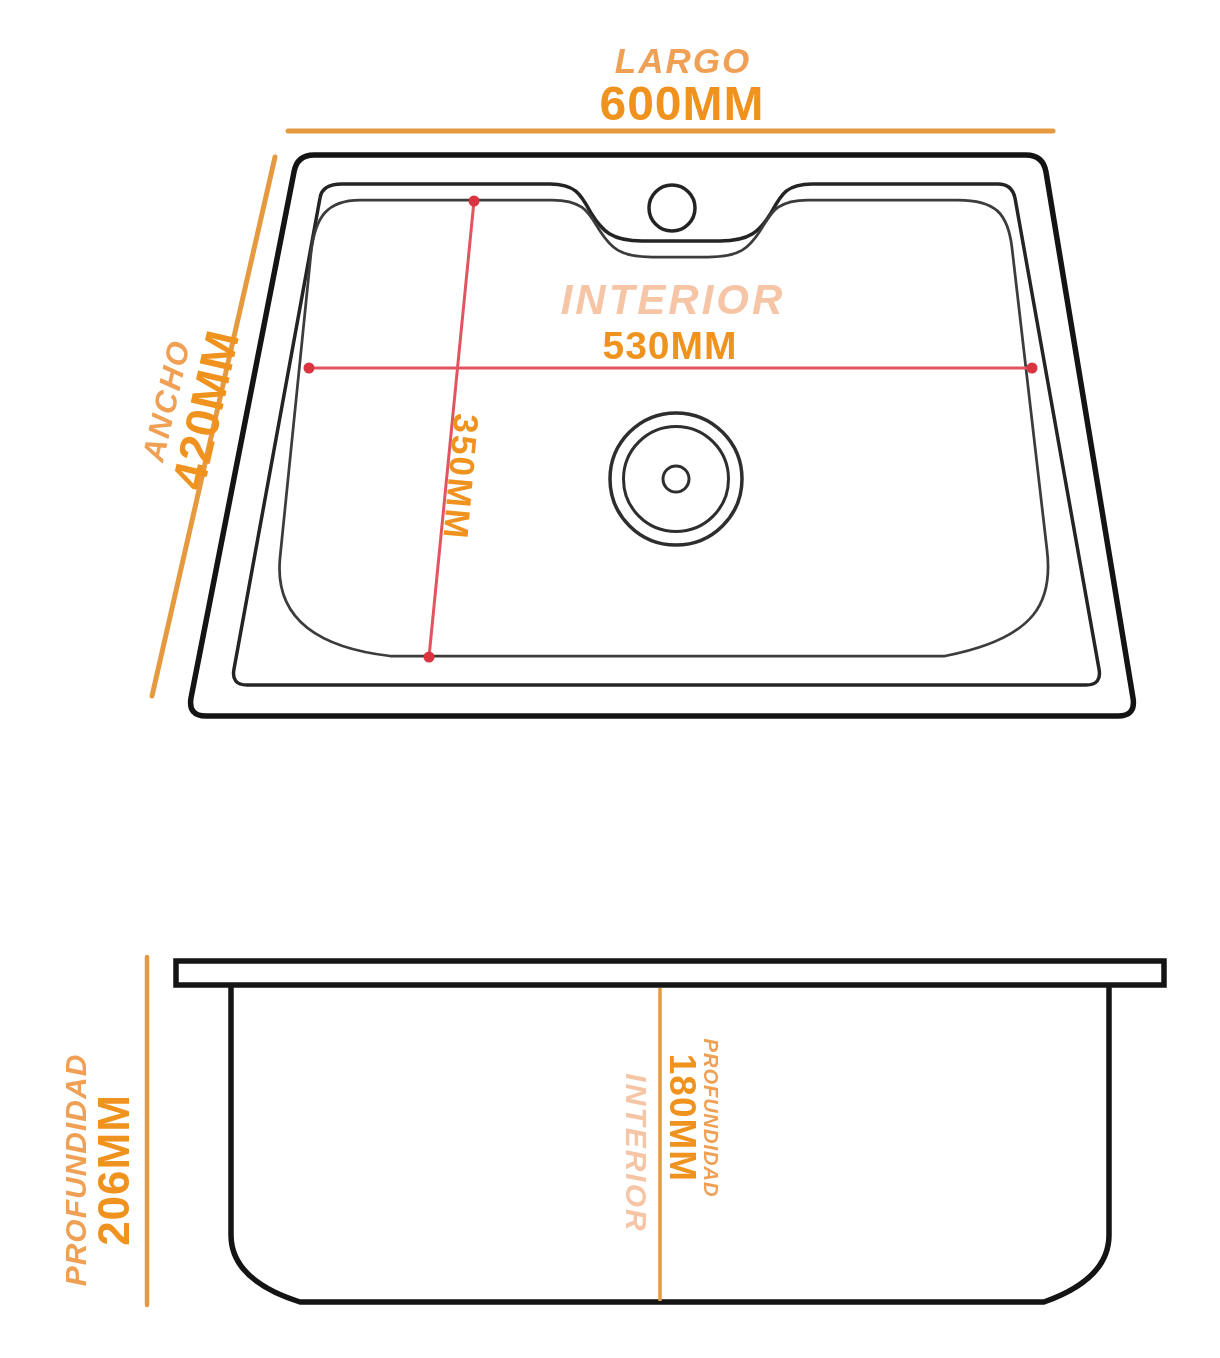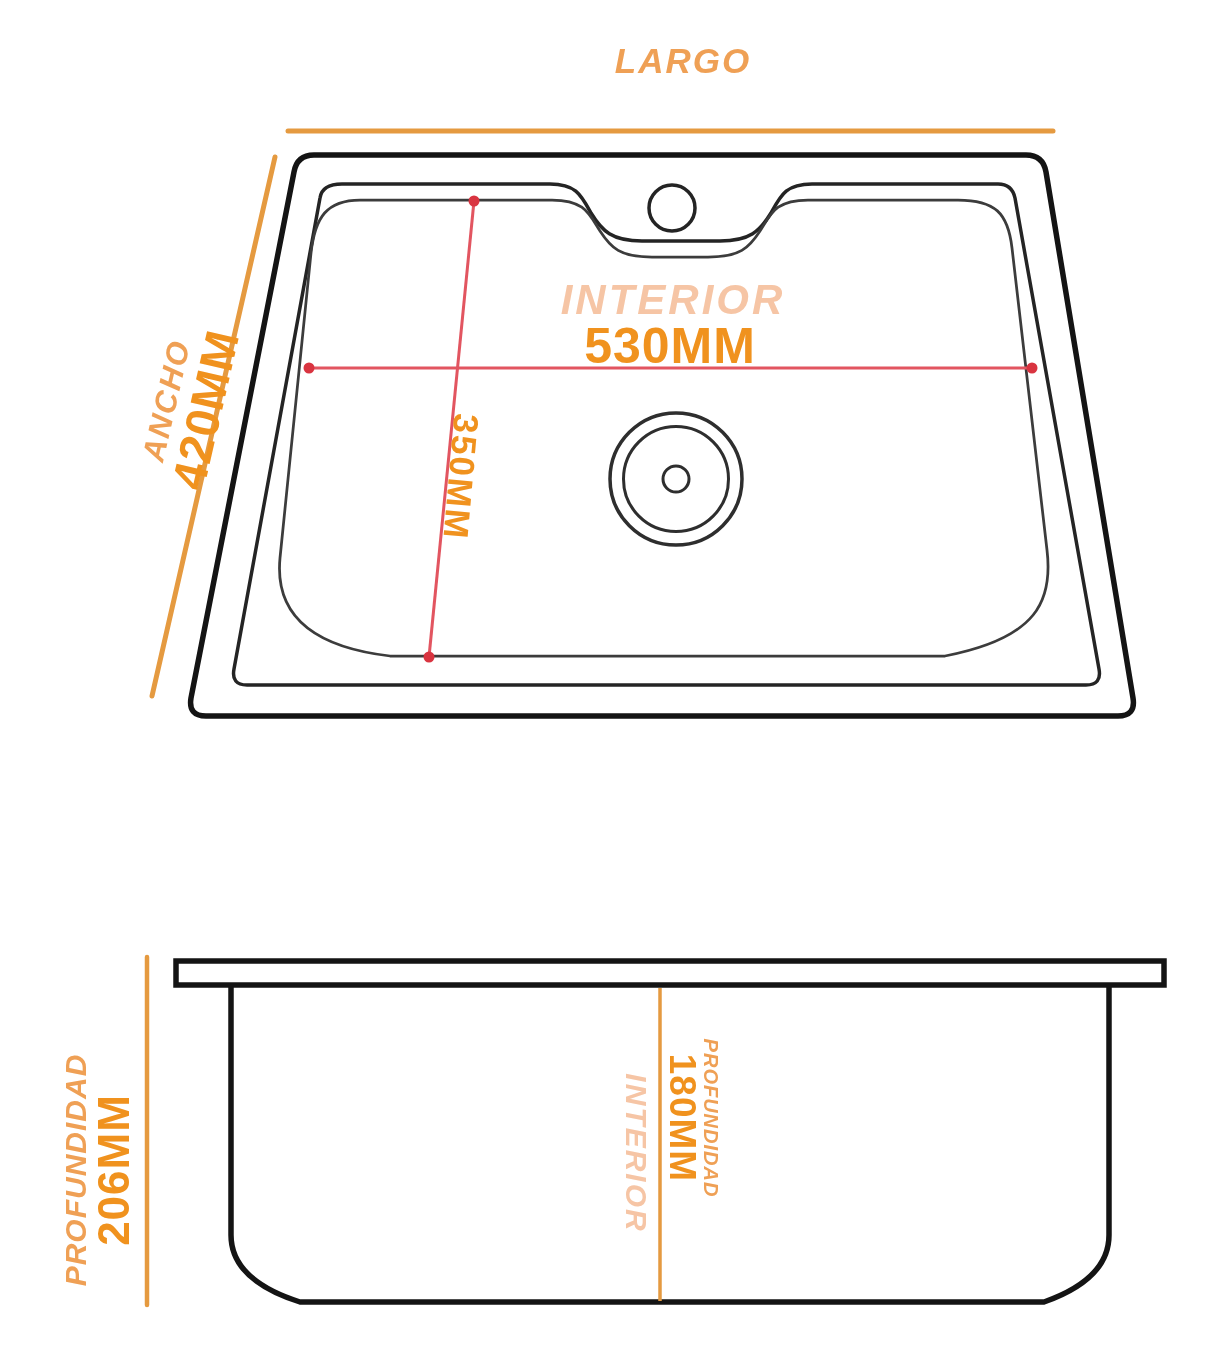--- a/index.html
+++ b/index.html
@@ -20,21 +20,21 @@
   }
   .lbl{font-style:italic;font-weight:700;color:#EFA055;}
   .val{font-weight:700;color:#F0921E;}
   .peach{color:#F6C5A5;}
   .largo-label{font-size:35px;letter-spacing:2px;}
   .largo-value{font-size:48px;letter-spacing:1px;}
   .ancho-block{transform:translate(-50%,-50%) rotate(-77deg);}
   .ancho-block .l1{font-size:31px;letter-spacing:2px;}
   .ancho-block .l2{font-size:47px;letter-spacing:1px;}
   .interior-label{font-size:42px;letter-spacing:3px;}
-  .interior-value{font-size:50px;letter-spacing:1px;}
+  .interior-value{font-size:39px;letter-spacing:1px;}
   .h350{transform:translate(-50%,-50%) rotate(95deg);font-size:35px;letter-spacing:2px;}
   .prof206-block{transform:translate(-50%,-50%) rotate(-90deg);}
   .prof206-block .l1{font-size:30px;letter-spacing:1px;}
   .prof206-block .l2{font-size:44px;letter-spacing:1px;}
   .interior-side{transform:translate(-50%,-50%) rotate(90deg);font-size:30px;letter-spacing:2px;}
   .prof180-block{transform:translate(-50%,-50%) rotate(90deg);}
   .prof180-block .l1{font-size:20px;letter-spacing:1px;}
   .prof180-block .l2{font-size:37px;letter-spacing:1px;}
   .blk{display:block;}
 </style>
@@ -71,20 +71,21 @@
 
     <g>
       <rect x="176" y="961" width="988" height="24" fill="#ffffff" stroke="#141414" stroke-width="5.5"></rect>
       <path d="M 231 985 L 231 1235 Q 231 1280 300 1302 L 1044 1302 Q 1109 1279 1109 1235 L 1109 985" fill="none" stroke="#141414" stroke-width="5.5"></path>
       <line x1="147" y1="957" x2="147" y2="1305" stroke="#E59A40" stroke-width="4.5" stroke-linecap="round"></line>
       <line x1="660" y1="988" x2="660" y2="1301" stroke="#E59A40" stroke-width="3.5"></line>
     </g>
   </svg>
 
   <div class="txt lbl largo-label" style="left:683px;top:61px;">LARGO</div>
+  <div class="txt val largo-value" style="left:682px;top:104px;">600MM</div>
 
   <div class="txt ancho-block" style="left:190px;top:406px;">
     <span class="blk lbl l1">ANCHO</span>
     <span class="blk val l2">420MM</span>
   </div>
 
   <div class="txt lbl peach interior-label" style="left:673px;top:300px;">INTERIOR</div>
   <div class="txt val interior-value" style="left:670px;top:346px;">530MM</div>
 
   <div class="txt val h350" style="left:461px;top:477px;">350MM</div>

